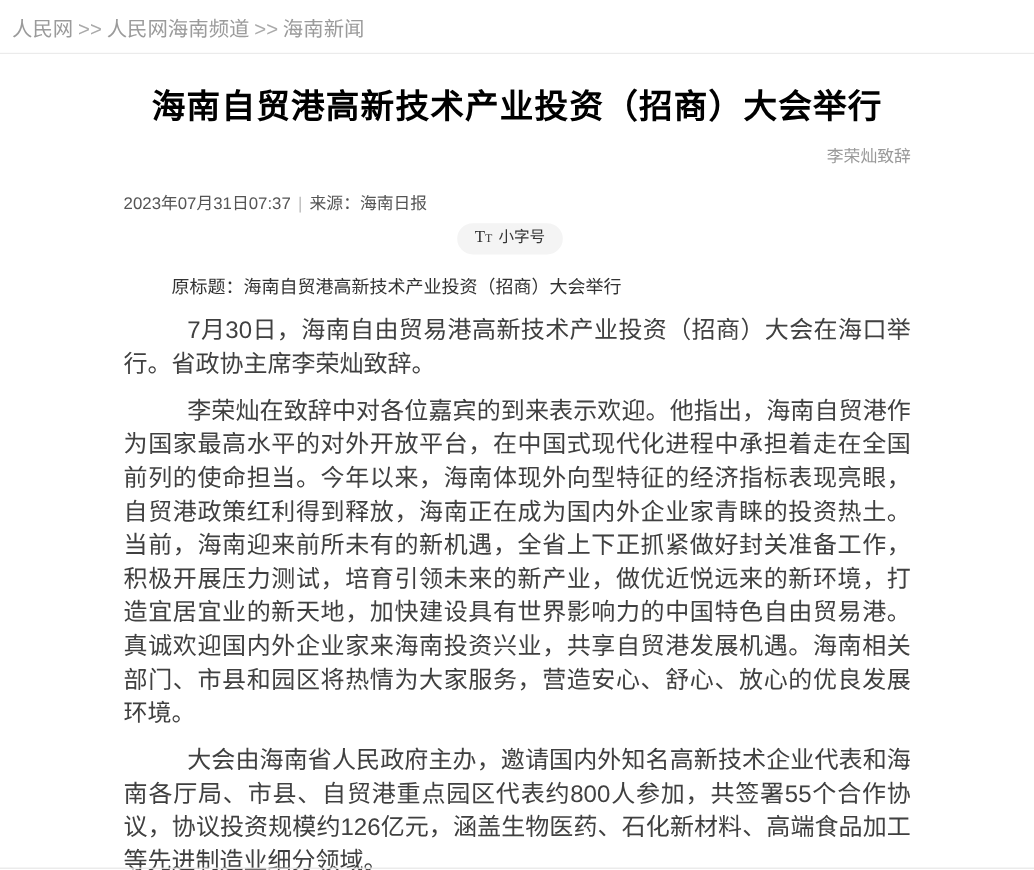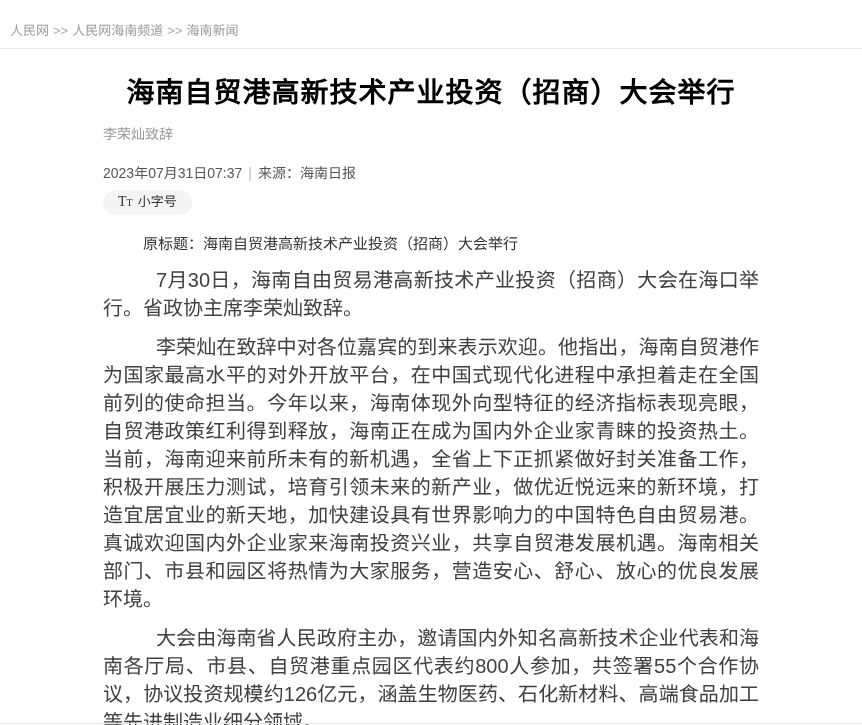--- a/index.html
+++ b/index.html
@@ -7,22 +7,22 @@
     width: 862px;
     height: 725px;
     background: #ffffff;
     position: relative;
     overflow: hidden;
     font-family: "Liberation Sans", "DejaVu Sans", sans-serif;
     color: #333333;
   }
   
   .breadcrumb {
-    padding: 20px 0 9px 10px;
-    font-size: 13px;
+    padding: 10px 0 9px 10px;
+    font-size: 17px;
     color: #9b9b9b;
     border-bottom: 1px solid #ebebeb;
   }
   .breadcrumb .crumb { color: #9b9b9b; text-decoration: none; cursor: pointer; }
   .breadcrumb .sep { margin: 0 4px; color: #aaaaaa; }
 
   .container {
     width: 656px;
     margin: 0 auto;
     position: relative;
@@ -31,36 +31,36 @@
     margin: 26px 0 0 0;
     text-align: center;
     font-size: 28px;
     font-weight: bold;
     color: #000000;
     letter-spacing: 1px;
     line-height: 36px;
   }
   .article-subtitle {
     margin-top: 12px;
-    text-align: left;
+    text-align: right;
     font-size: 14px;
     color: #999999;
   }
   .meta-row {
     margin-top: 19px;
     text-align: left;
     font-size: 14px;
     color: #555555;
   }
   .meta-row .pipe { color: #bbbbbb; margin: 0 6px; }
   .meta-row .source-link { color: #555555; text-decoration: none; cursor: pointer; }
 
   .tools-row {
     margin-top: 8px;
-    text-align: left;
+    text-align: center;
     padding-right: 12px;
     height: 26px;
   }
   .fontsize-pill {
     display: inline-block;
     background: #f4f4f4;
     border-radius: 13px;
     padding: 4px 15px;
     font-size: 13px;
     color: #333333;

